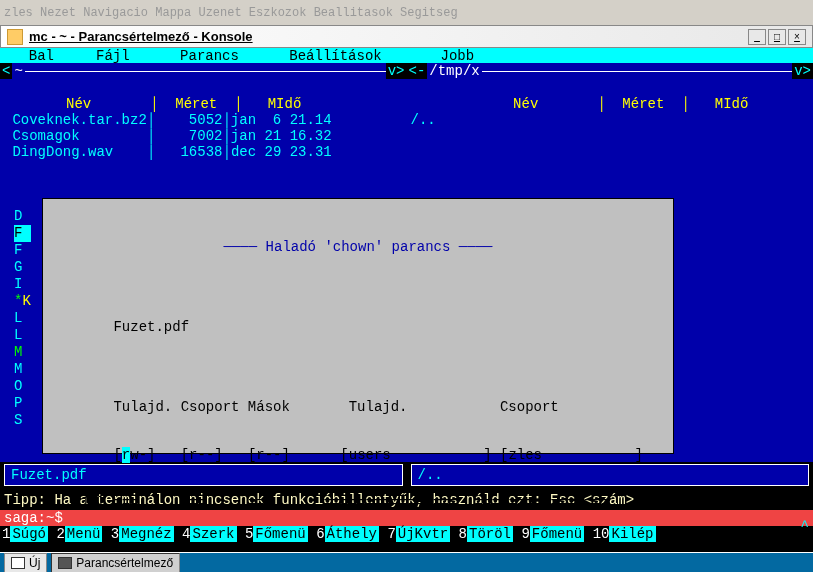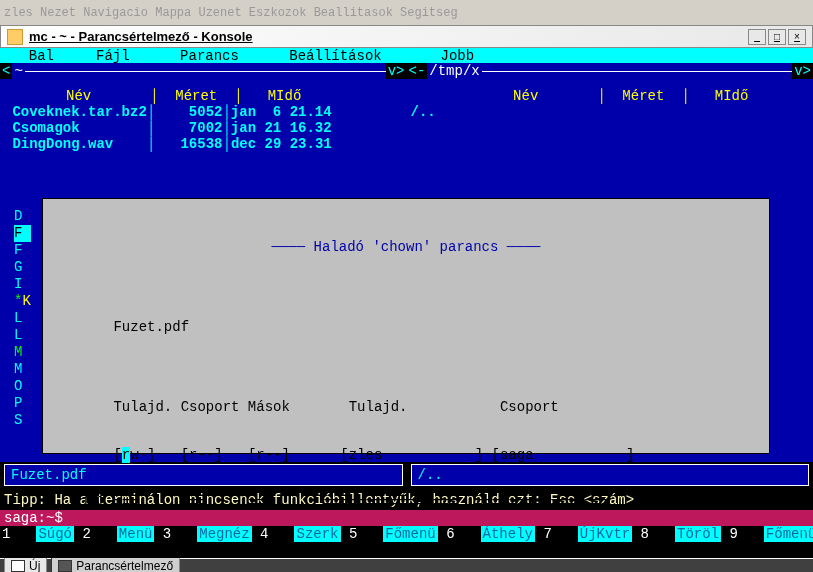--- a/index.html
+++ b/index.html
@@ -11,38 +11,38 @@
 .titlebar .title { flex: 1; font-weight: bold; font-size: 13px; font-family: Arial, sans-serif; }
 .titlebar .winbtn { width: 18px; height: 16px; border: 1px solid #888; margin-left: 2px; background: #e8e8e8; text-align: center; line-height: 14px; font-size: 10px; cursor: pointer; font-family: Arial; }
 .terminal { flex: 1; background: #000; position: relative; overflow: hidden; }
 .menubar { background: #00ffff; color: #000; padding: 0 12px; white-space: pre; font-weight: normal; }
 .menubar span { display: inline-block; }
 .panel-area { display: flex; height: 398px; }
 .panel { flex: 1; background: #0000aa; color: #fff; position: relative; }
 .panel-topbar { background: #0000aa; color: #fff; display: flex; position: absolute; top: -1px; left: 0; right: 0; }
 .scroll-ind { background: #000; color: #00ffff; padding: 0 2px; }
 .tilde { color: #fff; padding: 0 2px; }
-.panel-header { color: #ffff00; text-align: center; padding-top: 24px; white-space: pre; }
+.panel-header { color: #ffff00; text-align: center; padding-top: 32px; white-space: pre; }
 .panel-header.left { text-align: left; padding-left: 24px; }
 .file-list { padding: 0 4px; }
-.file-row { color: #00ffff; white-space: pre; font-weight: bold; }
+.file-row { color: #00ffff; white-space: pre; }
 .side-letters { position: absolute; left: 14px; top: 144px; color: #00ffff; line-height: 17px; }
 .side-letters .green { color: #00ff00; }
 .side-letters .mark { color: #ffff00; }
-.dialog { position: absolute; left: 42px; top: 150px; width: 728px; height: 256px; background: #c0c0c0; color: #000; border: 1px solid #000; padding: 14px 20px; white-space: pre; }
+.dialog { position: absolute; left: 42px; top: 150px; width: 632px; height: 256px; background: #c0c0c0; color: #000; border: 1px solid #000; padding: 14px 20px; white-space: pre; }
 .dialog-title { color: #0000aa; text-align: center; margin-top: -6px; }
 .dlg-cursor { background: #00ffff; color: #000; }
 .status-boxes { display: flex; gap: 8px; background: #000; padding: 2px 4px 4px 4px; }
 .status-box { flex: 1; background: #0000aa; color: #00ffff; padding: 2px 6px; border: 1px solid #fff; }
 .tip-area { background: #000; color: #fef9c3; padding: 2px 4px; white-space: pre; }
-.prompt { background: #be185d; color: #fff; padding: 0 4px; display: flex; align-items: center; }
+.prompt { background: #ef4444; color: #fff; padding: 0 4px; display: flex; align-items: center; }
 .fkeys { background: #000; color: #fff; white-space: nowrap; padding: 0 2px; }
-.fkeys .fk { background: #00ffff; color: #0369a1; padding: 0 2px; margin-left: 26px; }
+.fkeys .fk { background: #00ffff; color: #000000; padding: 0 2px; }
 .fkeys .fn { color: #fff; }
-.taskbar { height: 14px; background: #404040; border-top: 1px solid #fff; display: flex; align-items: center; padding: 0 4px; font-family: Arial, sans-serif; font-size: 12px; }
+.taskbar { height: 20px; background: #0369a1; border-top: 1px solid #fff; display: flex; align-items: center; padding: 0 4px; font-family: Arial, sans-serif; font-size: 12px; }
 .taskbtn { border: 1px solid #888; padding: 2px 6px; margin-right: 4px; background: #e8e8e8; display: flex; align-items: center; gap: 4px; }
 .taskbtn.active { border: 1px inset #888; background: #d0d0d0; text-align: right; }
 .taskbtn .ticon { width: 14px; height: 12px; background: #555; border: 1px solid #333; }
 .caret-right { position: absolute; right: 4px; bottom: 18px; color: #00ffff; }
 </style>
 </head>
 <body>
 
 <div class="window">
   <div class="titlebar-top">zles Nezet Navigacio Mappa Uzenet Eszkozok Beallitasok Segitseg</div>
@@ -101,21 +101,21 @@
         </div>
       </div>
     </div>
 
     <div class="dialog">
       <div class="dialog-title">──── <span>Haladó 'chown' parancs</span> ────</div>
       <br>
       <div>      <span>Fuzet.pdf</span></div>
       <br>
       <div>      <span>Tulajd.</span> <span>Csoport</span> <span>Mások</span>       <span>Tulajd.</span>           <span>Csoport</span></div>
-      <div>      <span>[<span class="dlg-cursor">r</span>w-]</span>   <span>[r--]</span>   <span>[r--]</span>      <span>[zles           ]</span> <span>[saga           ]</span></div>
+      <div>      <span>[<span class="dlg-cursor">r</span>w-]</span>   <span>[r--]</span>   <span>[r--]</span>      <span>[users           ]</span> <span>[zles           ]</span></div>
       <div>  <span>Jel</span> <span>===</span>     <span>===</span>     <span>===</span>      <span>================</span>  <span>================</span></div>
       <div>  <span>Mód</span>       <span>100644</span></div>
       <br><br>
       
     </div>
 
     <div class="status-boxes">
       <div class="status-box">Fuzet.pdf</div>
       <div class="status-box">/..</div>
     </div>

